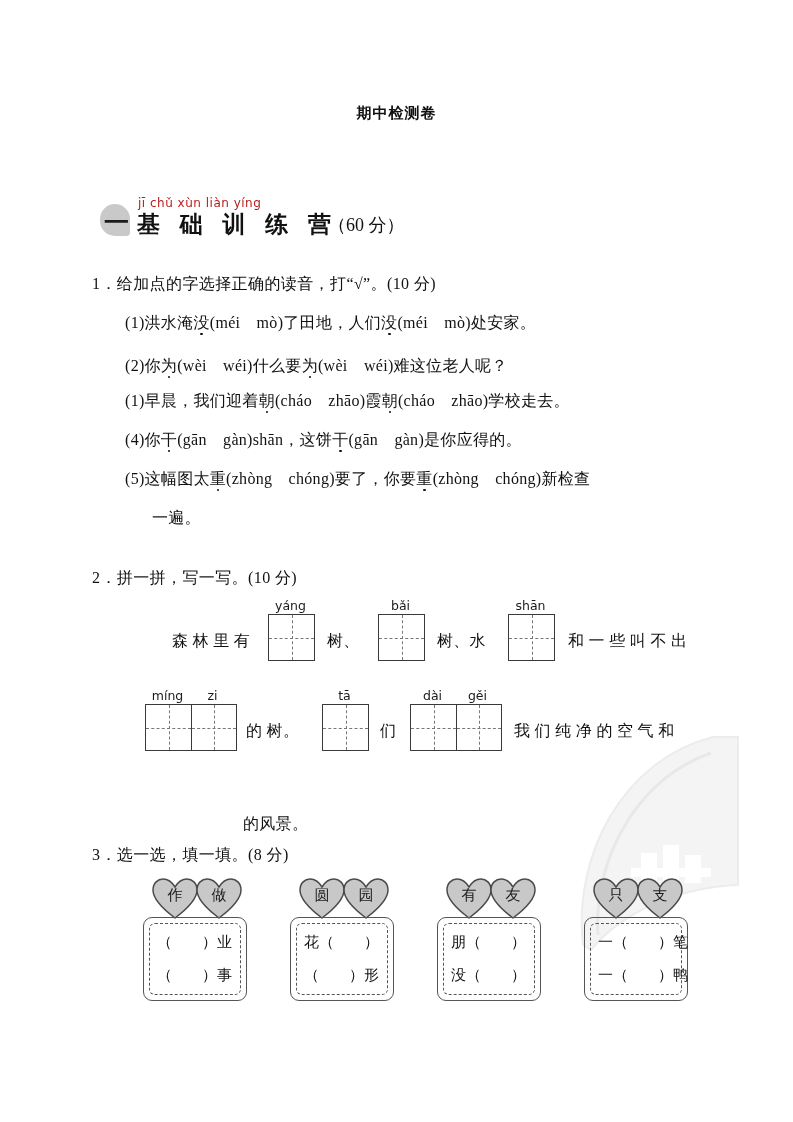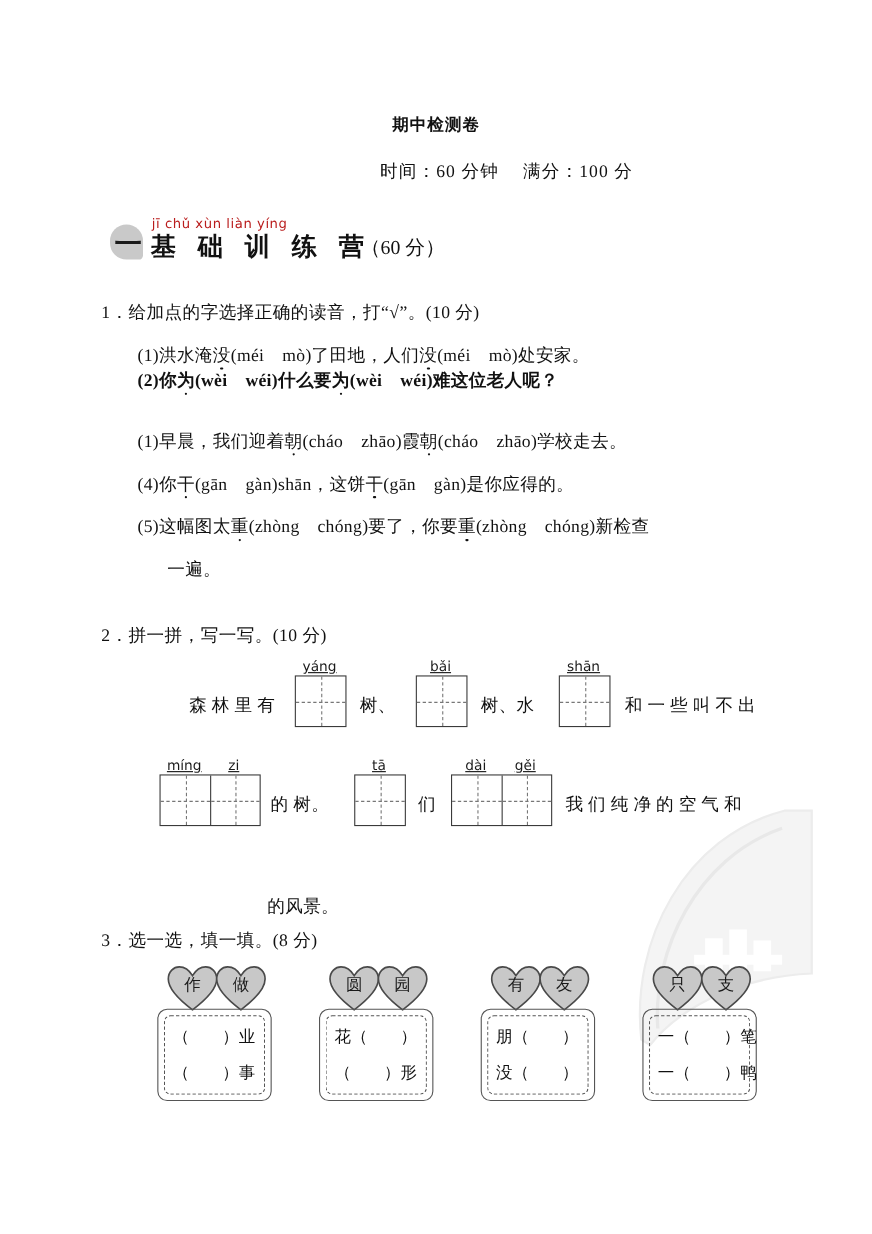--- a/index.html
+++ b/index.html
@@ -101,21 +101,21 @@
     content: "";
     position: absolute;
     left: 50%; bottom: -4px;
     width: 2.5px; height: 2.5px;
     margin-left: -1.25px;
     background: #111;
     border-radius: 50%;
   }
 
   
-  .tz-group { position: absolute; text-decoration: underline; }
+  .tz-group { position: absolute; }
   .tz-pinyin-row {
     display: flex;
     font-family: "DejaVu Sans", sans-serif;
     font-size: 12.5px;
     color: #1a1a1a;
     line-height: 14px;
     height: 15px;
   }
   .tz-pinyin-cell { width: 45px; text-align: center; }
   .tz-boxes { display: flex; border: 1px solid #3a3a3a; }
@@ -184,39 +184,36 @@
     <rect x="122" y="120" width="16" height="28"></rect>
     <rect x="68" y="133" width="80" height="9"></rect>
   </g>
   <path d="M35 200 C30 130 70 45 148 18" fill="none" stroke="#e8e8e8" stroke-width="3"></path>
 </svg>
 
 <div id="page">
 
   <div class="doc-title">期中检测卷</div>
 
-  <div class="meta-line">
-    <span>时间：</span><span>60 分钟</span><span class="gap"></span><span>满分：</span><span>100 分</span>
-  </div>
 
   <div class="section-head">
     <div class="sec-deco"></div>
     <div class="sec-num">一</div>
     <div class="sec-pinyin">jī  chǔ xùn liàn yíng</div>
     <div class="sec-title">基 础 训 练 营</div>
     <div class="sec-pts">（60 分）</div>
   </div>
 
   <div class="q-title" style="left:92px; top:274px;">1．给加点的字选择正确的读音，打“√”。(10 分)</div>
 
   <div class="q-line" style="left:125px; top:313px;">
     <span>(1)洪水淹</span><span class="dotted">没</span><span>(méi mò)</span><span>了田地，人们</span><span class="dotted">没</span><span>(méi mò)</span><span>处安家。</span>
   </div>
 
-  <div class="q-line" style="left:125px; top:336px;font-weight:bold;">
+  <div class="q-line" style="left:125px; top:356px;">
     <span>(2)你</span><span class="dotted">为</span><span>(wèi wéi)</span><span>什么要</span><span class="dotted">为</span><span>(wèi wéi)</span><span>难这位老人呢？</span>
   </div>
 
   <div class="q-line" style="left:125px; top:391px;">
     <span>(1)早晨，我们迎着</span><span class="dotted">朝</span><span>(cháo zhāo)</span><span>霞</span><span class="dotted">朝</span><span>(cháo zhāo)</span><span>学校走去。</span>
   </div>
 
   <div class="q-line" style="left:125px; top:430px;">
     <span>(4)你</span><span class="dotted">干</span><span>(gān gàn)</span><span>shān，这饼</span><span class="dotted">干</span><span>(gān gàn)</span><span>是你应得的。</span>
   </div>

